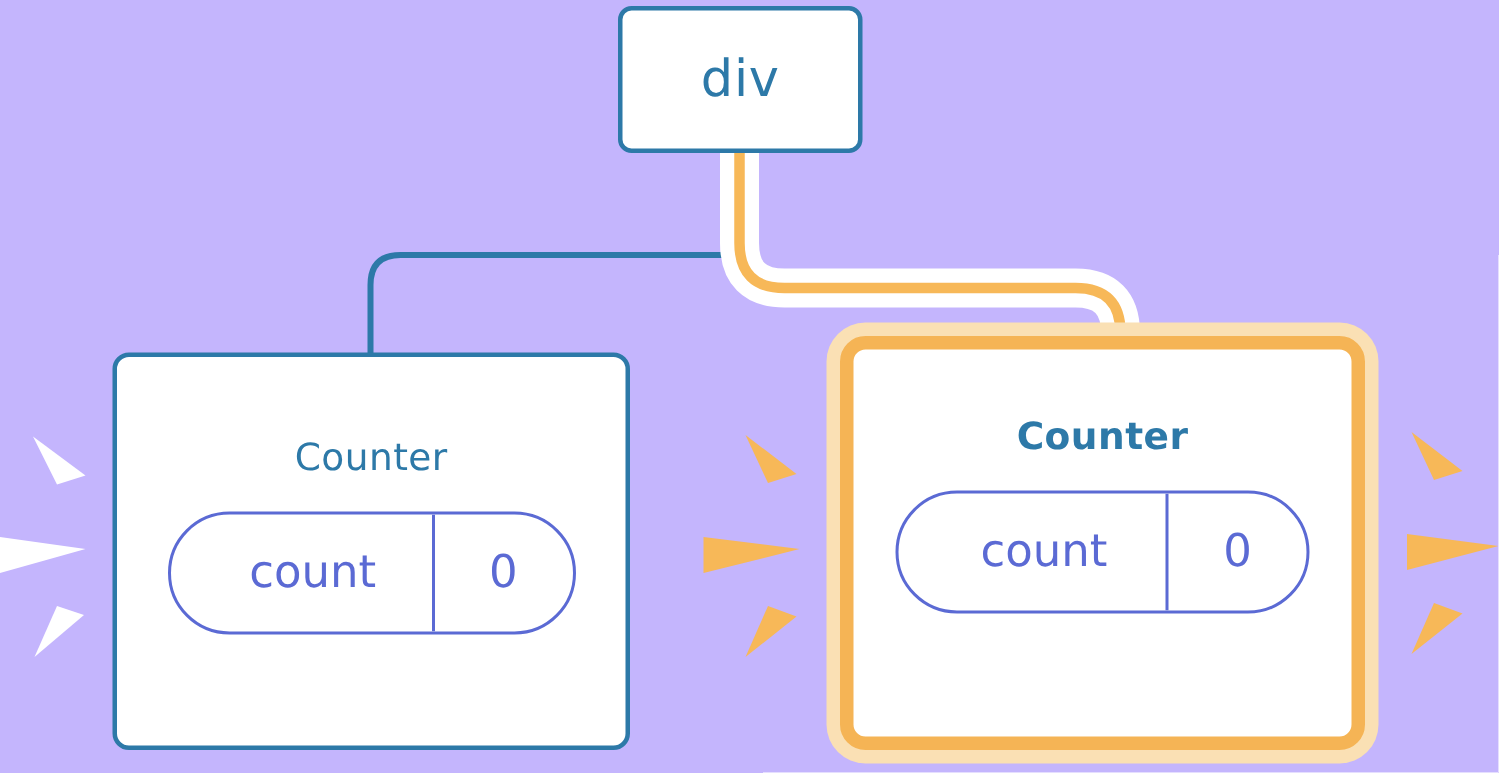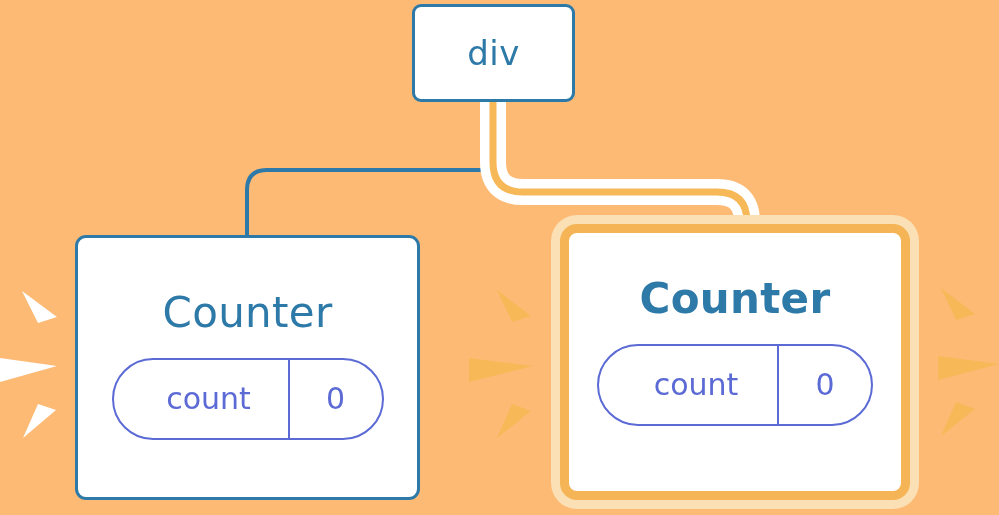--- a/index.html
+++ b/index.html
@@ -4,21 +4,21 @@
 <style>
   html, body {
     margin: 0;
     padding: 0;
     background: #ffffff;
   }
   #stage {
     position: relative;
     width: 999px;
     height: 515px;
-    background: #fdba74;
+    background: #c4b5fd;
     overflow: hidden;
     font-family: "DejaVu Sans", sans-serif;
   }
   #wires {
     position: absolute;
     left: 0;
     top: 0;
     width: 999px;
     height: 515px;
     pointer-events: none;
@@ -69,21 +69,21 @@
     left: 560px;
     top: 224px;
     width: 350px;
     height: 276px;
     border: 9px solid #f5b455;
     border-radius: 17px;
     box-shadow: 0 0 0 9px #fae0b4;
   }
 
   .node-title {
-    font-size: 42px;
+    font-size: 25px;
     color: #2d79a8;
     line-height: 1;
     margin-top: 54px;
     letter-spacing: 0.3px;
   }
   .node-title.bold { font-weight: bold; }
   .node-child-hl .node-title { margin-top: 45px; }
 
   
   .pill {

